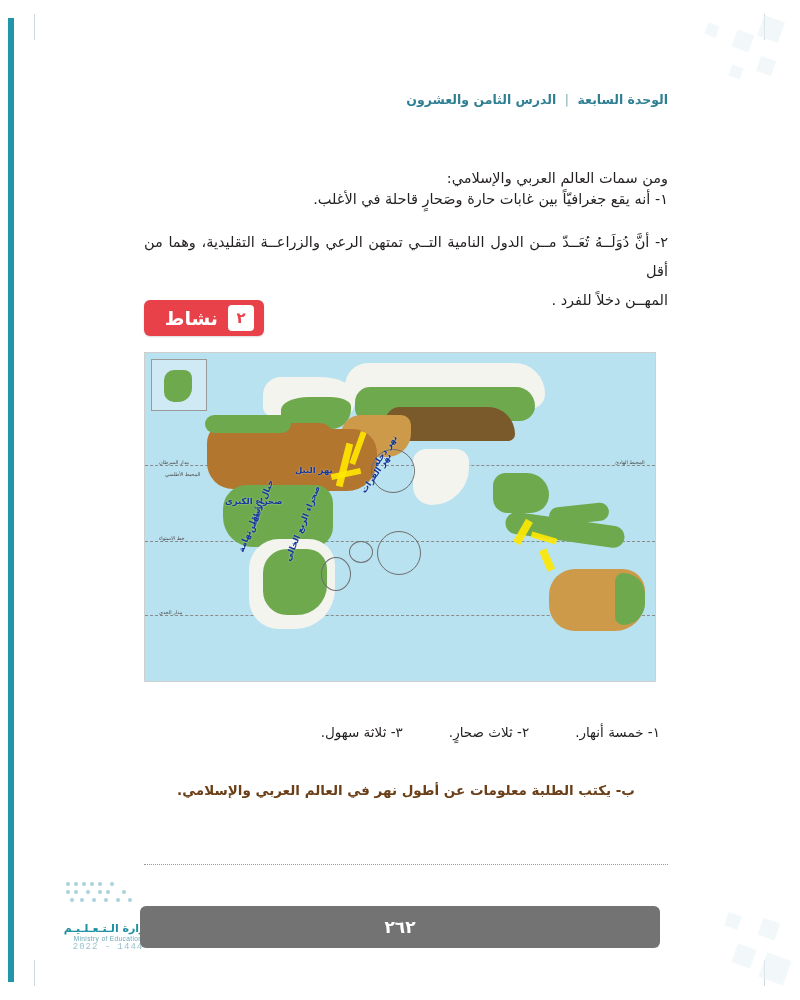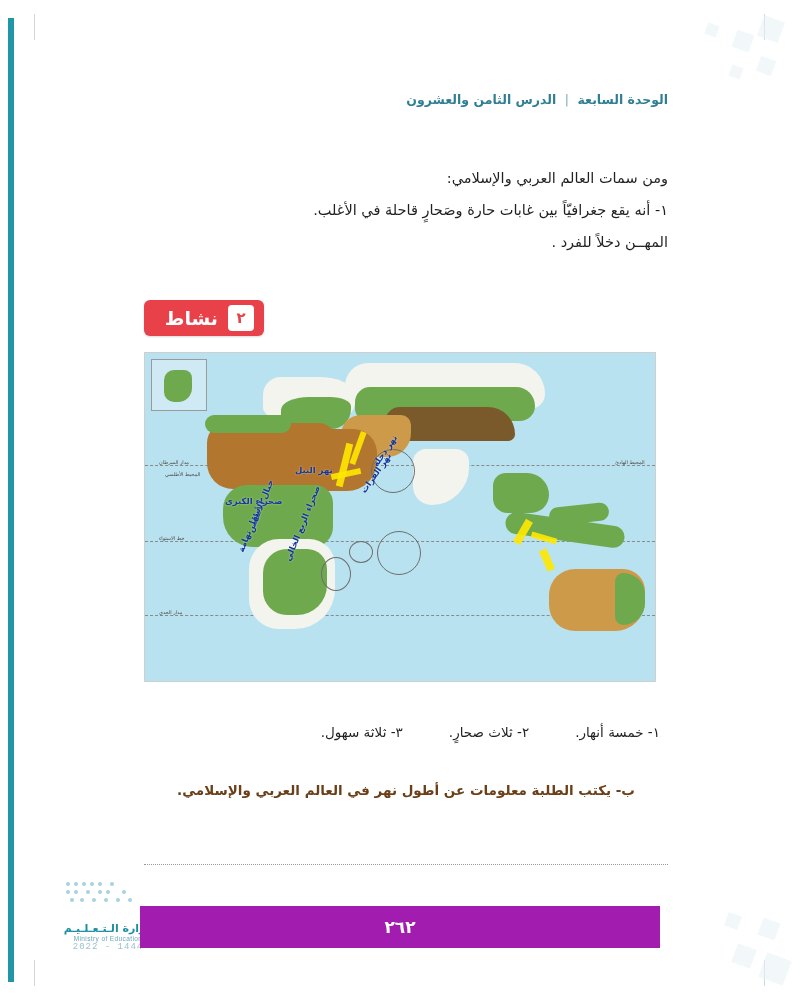--- a/index.html
+++ b/index.html
@@ -56,21 +56,21 @@
     right: 132px;
     width: 524px;
     direction: rtl;
     text-align: right;
     color: #231f20;
     font-size: 14.5px;
     line-height: 2.0;
   }
   .body-text .line { display: block; }
   .intro { top: 164px; }
-  .item-1 { top: 196px; }
+  .item-1 { top: 185px; }
   .item-2 { top: 228px; text-align: justify; }
   .item-2 .l2 { display: block; }
 
   
   .activity {
     position: absolute;
     top: 300px; right: 536px;
     width: 120px; height: 36px;
     background: #e8414a;
     border-radius: 6px 6px 6px 6px;
@@ -206,22 +206,22 @@
     width: 524px;
     border-bottom: 1px dotted #9a9a9a;
     height: 0;
   }
 
   
   .footer-bar {
     position: absolute;
     left: 140px; bottom: 52px;
     width: 520px; height: 42px;
-    background: #a21caf;
-    border-radius: 0;
+    background: #737373;
+    border-radius: 6px;
     display: flex; align-items: center; justify-content: center;
   }
   .page-num {
     color: #fff;
     font-size: 17px;
     font-weight: bold;
     letter-spacing: 1px;
   }
   .moe {
     position: absolute;
@@ -282,20 +282,21 @@
 
   <div class="header">
     <span>الوحدة السابعة</span>
     <span class="sep">|</span>
     <span>الدرس الثامن والعشرون</span>
   </div>
 
   <div class="body-text intro">ومن سمات العالم العربي والإسلامي:</div>
   <div class="body-text item-1">١- أنه يقع جغرافيّاً بين غابات حارة وصَحارٍ قاحلة في الأغلب.</div>
   <div class="body-text item-2">
+    <span class="line">٢- أنَّ دُوَلَــهُ تُعَــدّ مــن الدول النامية التــي تمتهن الرعي والزراعــة التقليدية، وهما من أقل</span>
     <span class="line l2">المهــن دخلاً للفرد .</span>
   </div>
 
   <div class="activity">
     <div class="activity-num">٢</div>
     <div class="activity-label">نشاط</div>
   </div>
 
   <div class="map-wrap">
     <div class="ocean"></div>

